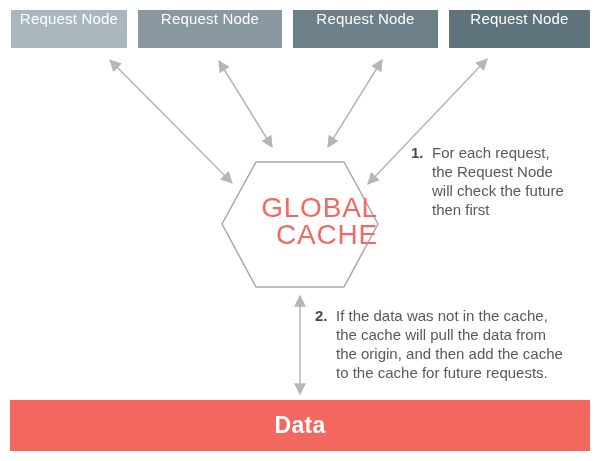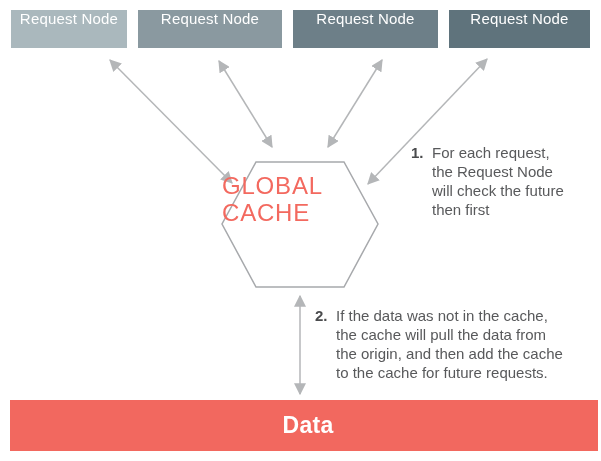--- a/index.html
+++ b/index.html
@@ -31,24 +31,24 @@
     font-size: 15px;
     letter-spacing: 0.2px;
   }
   .node-1 { left: 11px;  width: 116px; }
   .node-2 { left: 138px; width: 144px; }
   .node-3 { left: 293px; width: 145px; }
   .node-4 { left: 449px; width: 141px; }
   .hex-label {
     position: absolute;
     left: 222px;
-    top: 172px;
+    top: 194px;
     width: 156px;
-    text-align: left;
-    font-size: 24px;
+    text-align: right;
+    font-size: 28px;
     line-height: 27px;
     letter-spacing: 0.8px;
     font-weight: 400;
   }
   .annotation {
     position: absolute;
     display: flex;
     align-items: flex-start;
     font-size: 15px;
     line-height: 19px;
@@ -68,21 +68,20 @@
     top: 400px;
     width: 580px;
     height: 51px;
     display: flex;
     align-items: center;
     justify-content: center;
     color: #ffffff;
     font-size: 23px;
     font-weight: 600;
     letter-spacing: 0.3px;
-    padding-left: 8px;
   }
 </style>
 </head>
 <body>
 
 <div class="canvas">
 
   <svg class="arrows-svg" viewBox="0 0 601 461">
     <defs>
       <marker id="ah" viewBox="0 0 10 10" refX="9" refY="5" markerWidth="8" markerHeight="8" orient="auto-start-reverse">

